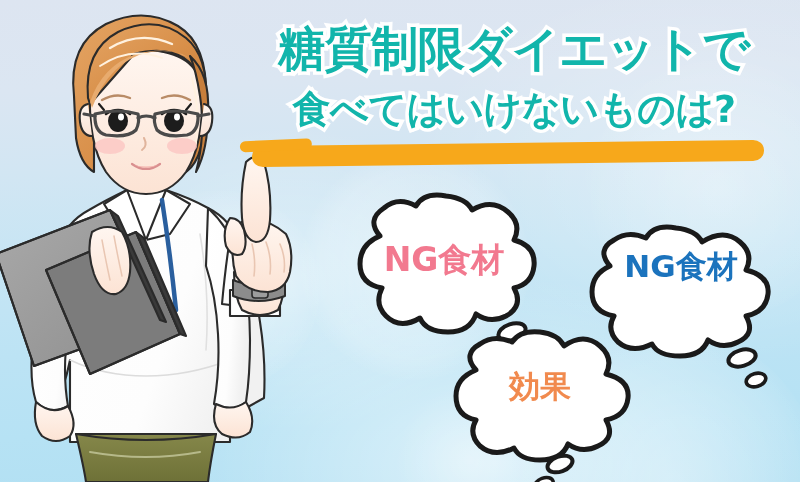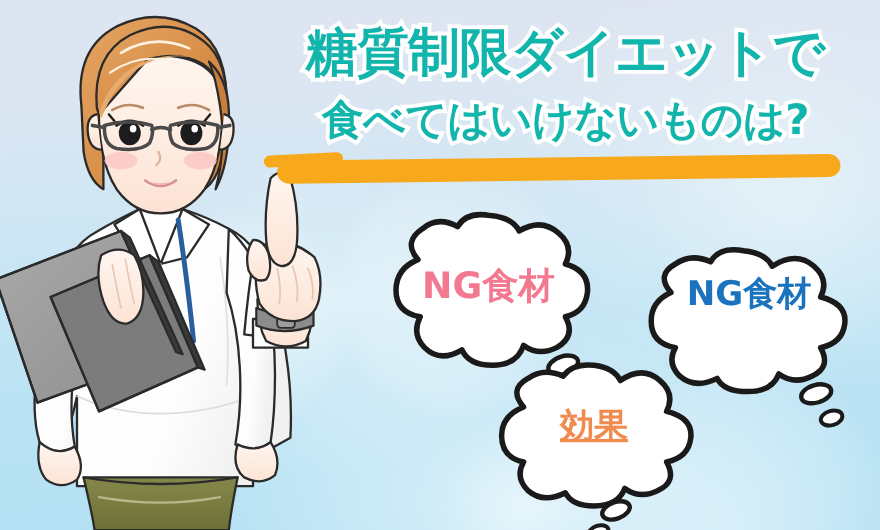--- a/index.html
+++ b/index.html
@@ -61,21 +61,21 @@
     font-weight:bold;
     font-family:"DejaVu Sans","Liberation Sans",sans-serif;
     white-space:nowrap;
     pointer-events:none;
   }
   #bub-ok{left:336px;top:192px;width:216px;height:158px;}
   #bub-ok .txt{top:46px;font-size:33px;color:#f2798f;}
   #bub-ng{left:570px;top:224px;width:222px;height:142px;}
   #bub-ng .txt{top:22px;font-size:31px;color:#1b73bd;}
   #bub-ef{left:438px;top:330px;width:204px;height:140px;}
-  #bub-ef .txt{top:36px;font-size:31px;color:#f18a4e;text-decoration:underline;}
+  #bub-ef .txt{top:36px;font-size:31px;color:#f18a4e;}
 
   
   .woman{position:absolute;left:-6px;top:4px;width:330px;height:478px;}
   .woman svg{display:block;}
 </style>
 </head>
 <body>
 
 <div class="stage">
 

